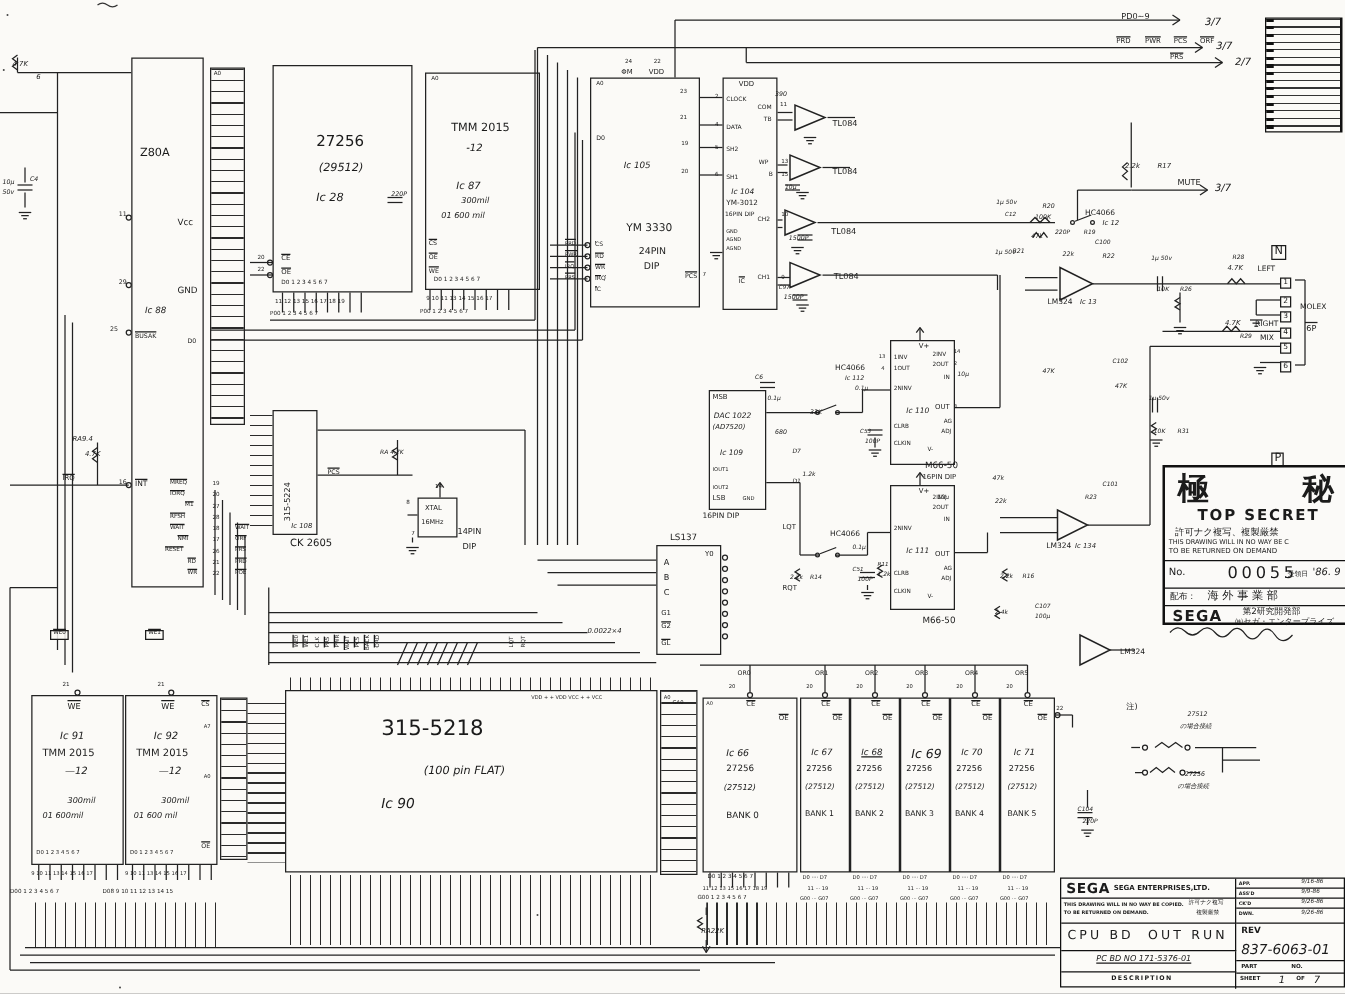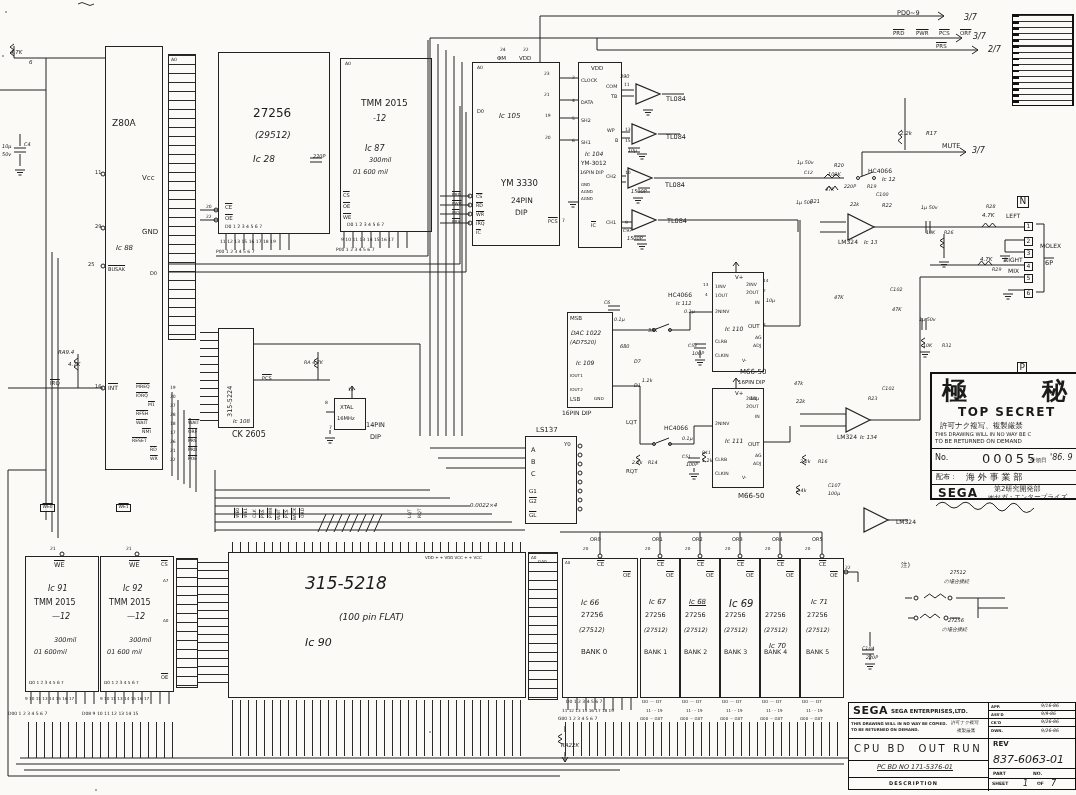--- a/index.html
+++ b/index.html
@@ -417,21 +417,21 @@
         <span class="lbl i" style="left: 28px; top: 98px; font-size: 6.5px;">300mil</span>
         <span class="lbl i" style="left: 12px; top: 110px; font-size: 6.5px;">01 600 mil</span>
         <span class="lbl o" style="left: 2px; top: 134px; font-size: 5px;">CS</span>
         <span class="lbl o" style="left: 2px; top: 145px; font-size: 5px;">OE</span>
         <span class="lbl o" style="left: 2px; top: 156px; font-size: 5px;">WE</span>
         <span class="lbl" style="left: 6px; top: 164px; font-size: 4.6px;">D0 1 2 3 4 5 6 7</span>
       </div>
       <div class="box" style="left: 472px; top: 62px; width: 88px; height: 184px;">
         <span class="lbl" style="left: 4px; top: 3px; font-size: 4.5px;">A0</span>
         <span class="lbl" style="left: 4px; top: 46px; font-size: 5px;">D0</span>
-        <span class="lbl i" style="left: 26px; top: 50px; font-size: 7px;">Ic 105</span>
+        <span class="lbl i" style="left: 26px; top: 66px; font-size: 7px;">Ic 105</span>
         <span class="lbl" style="left: 28px; top: 116px; font-size: 8.5px;">YM 3330</span>
         <span class="lbl" style="left: 38px; top: 134px; font-size: 7.5px;">24PIN</span>
         <span class="lbl" style="left: 42px; top: 146px; font-size: 7.5px;">DIP</span>
         <span class="lbl o" style="left: 3px; top: 132px; font-size: 4.8px;">CS</span>
         <span class="lbl o" style="left: 3px; top: 141px; font-size: 4.8px;">RD</span>
         <span class="lbl o" style="left: 3px; top: 150px; font-size: 4.8px;">WR</span>
         <span class="lbl o" style="left: 3px; top: 159px; font-size: 4.8px;">IRQ</span>
         <span class="lbl o" style="left: 3px; top: 168px; font-size: 4.8px;">IC</span>
       </div>
       <div class="box" style="left: 578px; top: 62px; width: 44px; height: 186px;">
@@ -528,21 +528,21 @@
         <span class="lbl" style="left: 8px; top: 42px; font-size: 8px;">TMM 2015</span>
         <span class="lbl i" style="left: 26px; top: 56px; font-size: 8px;">—12</span>
         <span class="lbl" style="left: 62px; top: 62px; font-size: 4.2px;">A0</span>
         <span class="lbl i" style="left: 28px; top: 80px; font-size: 6.5px;">300mil</span>
         <span class="lbl i" style="left: 6px; top: 92px; font-size: 6.5px;">01 600 mil</span>
         <span class="lbl o" style="left: 60px; top: 118px; font-size: 5px;">OE</span>
         <span class="lbl" style="left: 3px; top: 124px; font-size: 4.3px;">D0 1 2 3 4 5 6 7</span>
       </div>
       <div class="box hl" style="left: 176px; top: 558px; width: 22px; height: 130px;"></div>
       <div class="box" style="left: 228px; top: 552px; width: 298px; height: 146px;">
-        <span class="lbl" style="left: 76px; top: 22px; font-size: 17px; font-style: italic;">315-5218</span>
+        <span class="lbl" style="left: 76px; top: 22px; font-size: 17px;">315-5218</span>
         <span class="lbl i" style="left: 110px; top: 60px; font-size: 9px;">(100 pin FLAT)</span>
         <span class="lbl i" style="left: 76px; top: 84px; font-size: 11px;">Ic 90</span>
         <span class="lbl" style="left: 196px; top: 3px; font-size: 4px;">VDD + + VDD VCC + + VCC</span>
       </div>
       <div class="box hl" style="left: 528px; top: 552px; width: 30px; height: 148px;">
         <span class="lbl" style="left: 2px; top: 3px; font-size: 4.2px;">A0</span>
       </div>
       <div class="box" style="left: 562px; top: 558px; width: 76px; height: 140px;">
         <span class="lbl o" style="left: 34px; top: 3px; font-size: 5.5px;">CE</span>
         <span class="lbl o" style="left: 60px; top: 14px; font-size: 5.5px;">OE</span>
@@ -572,21 +572,21 @@
         <span class="lbl o" style="left: 16px; top: 3px; font-size: 5.5px;">CE</span>
         <span class="lbl o" style="left: 25px; top: 14px; font-size: 5.5px;">OE</span>
         <span class="lbl i" style="left: 8px; top: 40px; font-size: 10px;">Ic 69</span>
         <span class="lbl" style="left: 4px; top: 53px; font-size: 6.5px;">27256</span>
         <span class="lbl i" style="left: 3px; top: 68px; font-size: 6px;">(27512)</span>
         <span class="lbl" style="left: 3px; top: 90px; font-size: 6.2px;">BANK 3</span>
       </div>
       <div class="box" style="left: 760px; top: 558px; width: 40px; height: 140px;">
         <span class="lbl o" style="left: 16px; top: 3px; font-size: 5.5px;">CE</span>
         <span class="lbl o" style="left: 25px; top: 14px; font-size: 5.5px;">OE</span>
-        <span class="lbl i" style="left: 8px; top: 40px; font-size: 7px; margin-top: 44px;">Ic 70</span>
+        <span class="lbl i" style="left: 8px; top: 40px; font-size: 7px;">Ic 70</span>
         <span class="lbl" style="left: 4px; top: 53px; font-size: 6.5px;">27256</span>
         <span class="lbl i" style="left: 3px; top: 68px; font-size: 6px;">(27512)</span>
         <span class="lbl" style="left: 3px; top: 90px; font-size: 6.2px;">BANK 4</span>
       </div>
       <div class="box" style="left: 800px; top: 558px; width: 44px; height: 140px;">
         <span class="lbl o" style="left: 18px; top: 3px; font-size: 5.5px;">CE</span>
         <span class="lbl o" style="left: 29px; top: 14px; font-size: 5.5px;">OE</span>
         <span class="lbl i" style="left: 10px; top: 40px; font-size: 7px;">Ic 71</span>
         <span class="lbl" style="left: 6px; top: 53px; font-size: 6.5px;">27256</span>
         <span class="lbl i" style="left: 5px; top: 68px; font-size: 6px;">(27512)</span>

